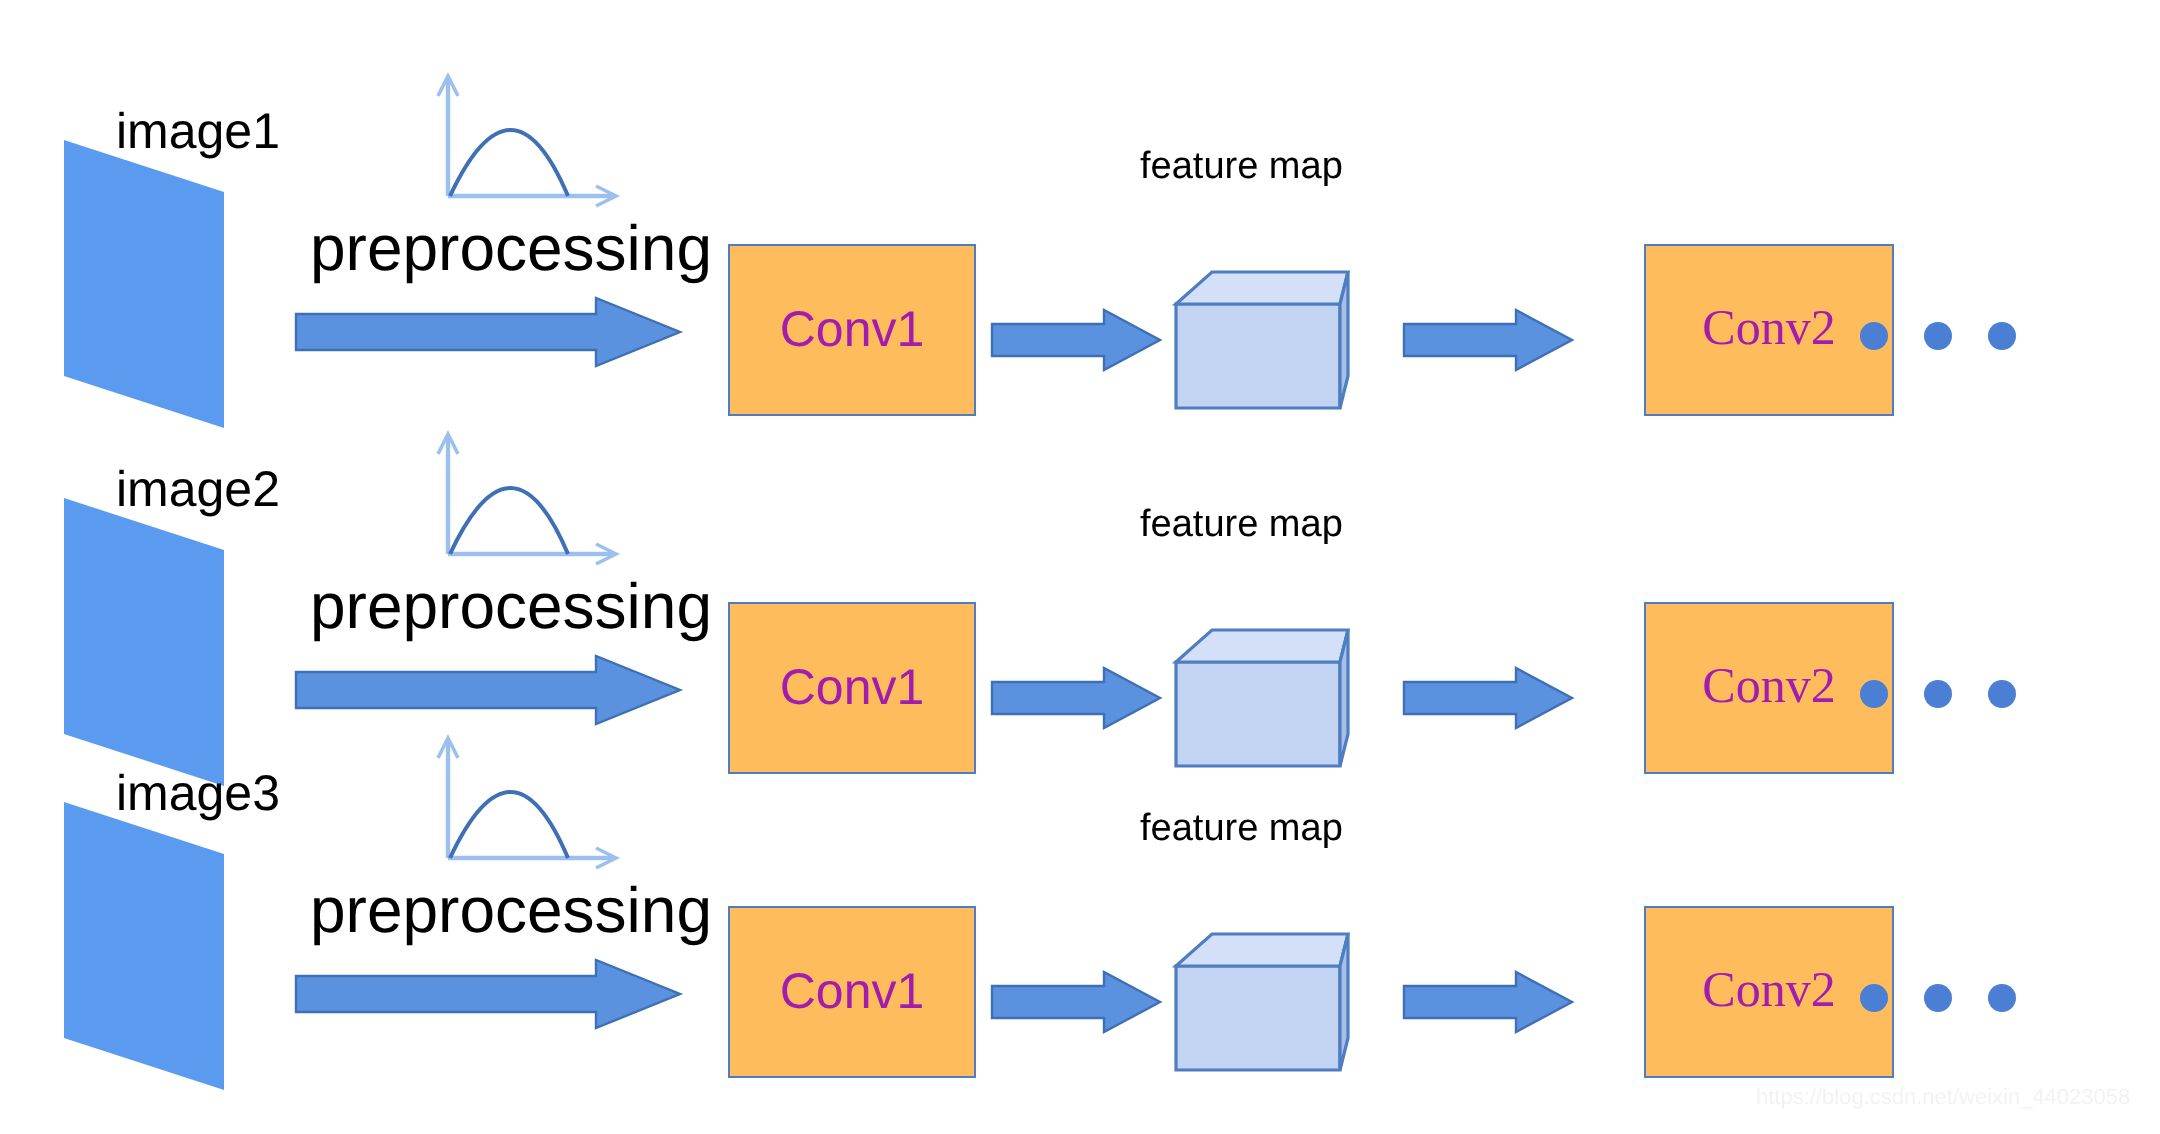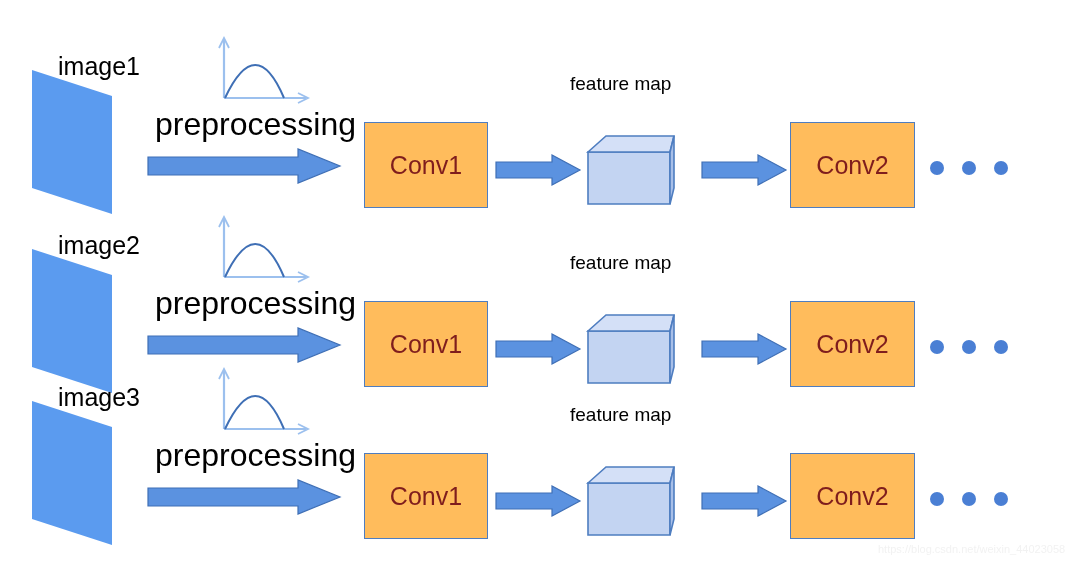--- a/index.html
+++ b/index.html
@@ -34,26 +34,26 @@
   
   .prep-arrow{position:absolute;left:146px;top:148px;width:196px;height:36px;}
 
   
   .convbox{
     position:absolute;
     box-sizing:border-box;
     background:#FFBC5C;
     border:1.5px solid #4E7DC0;
     display:flex;align-items:center;justify-content:center;
-    color:#7f1d1d;
+    color:#a21caf;
     font-size:25px;
     font-family:"Liberation Sans", sans-serif;
   }
   .conv1{left:364px;top:122px;width:124px;height:86px;}
-  .conv2{left:790px;top:122px;width:125px;height:86px;}
+  .conv2{left:822px;top:122px;width:125px;height:86px;font-family:Liberation Serif, serif;}
 
   
   .sm-arrow{position:absolute;top:154px;width:88px;height:32px;}
   .sm-arrow-1{left:494px;}
   .sm-arrow-2{left:700px;}
 
   
   .cube{position:absolute;left:584px;top:134px;width:92px;height:72px;}
 
   

